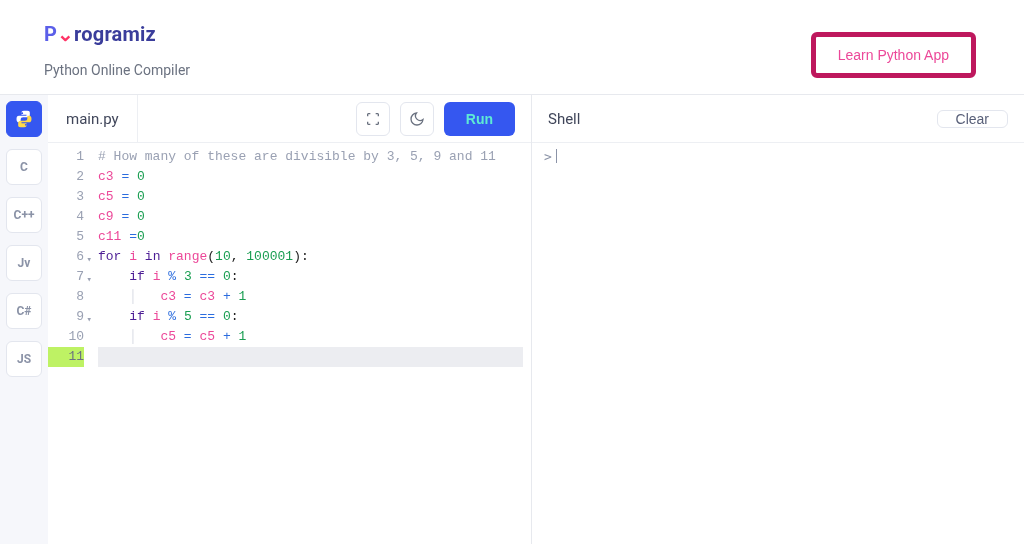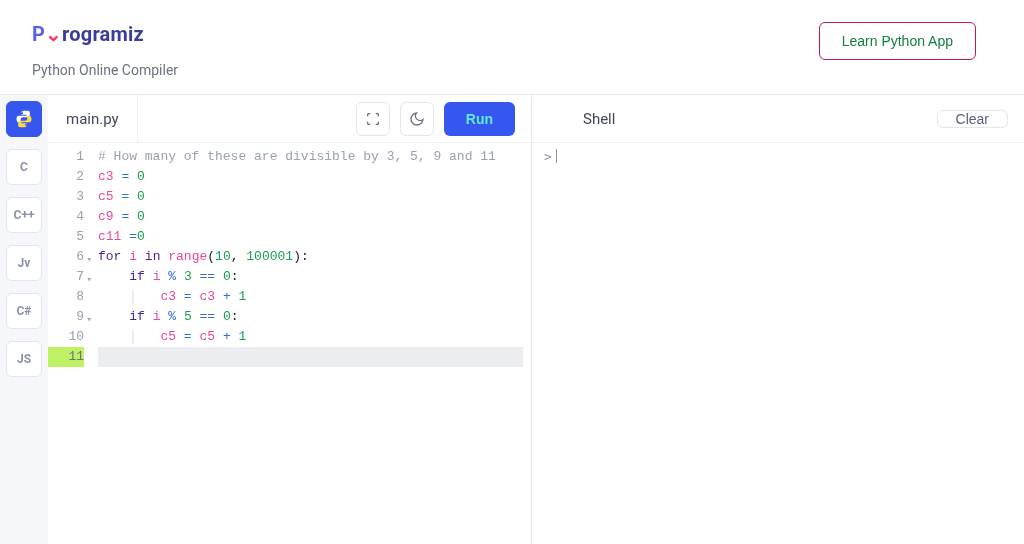--- a/index.html
+++ b/index.html
@@ -1,41 +1,41 @@
 <!DOCTYPE html>
 <html><head>
 <meta charset="utf-8">
 <style>
 * { margin:0; padding:0; box-sizing:border-box; }
 body { font-family:-apple-system,BlinkMacSystemFont,"Segoe UI",Roboto,sans-serif; background:#fff; color:#222; width:1024px; height:544px; overflow:hidden; }
 
 
-.header { display:flex; justify-content:space-between; align-items:flex-start; padding:22px 48px 16px 32px; }
+.header { display:flex; justify-content:space-between; align-items:flex-end; padding:22px 48px 16px 44px; }
 .brand { display:flex; flex-direction:column; }
 .logo { font-size:20px; font-weight:700; color:#3a3d9b; letter-spacing:.2px; }
 .logo .p { color:#5b5fe9; }
 .logo .dot { color:#f36; }
 .subtitle { font-size:14px; color:#6b7280; margin-top:16px; }
-.learn-btn { border:1px solid #be185d; color:#15803d; background:#fff; border-radius:6px; padding:10px 22px; font-size:14px; cursor:pointer; }
+.learn-btn { border:5px solid #be185d; color:#ec4899; background:#fff; border-radius:6px; padding:10px 22px; font-size:14px; cursor:pointer; }
 
 
 .work { display:flex; border-top:1px solid #e7e9ee; height:calc(100% - 88px); }
 
 
 .sidebar { width:48px; background:#f6f7fb; display:flex; flex-direction:column; align-items:center; padding-top:6px; gap:12px; }
 .lang { width:36px; height:36px; border-radius:6px; display:flex; align-items:center; justify-content:center; font-size:12px; font-weight:700; color:#8b93a7; border:1px solid #e3e6ee; cursor:pointer; background:#fff; }
 .lang.active { background:#3557f0; color:#fff; border-color:#3557f0; }
 
 
 .panes { flex:1; display:flex; }
 .pane { display:flex; flex-direction:column; }
 .pane.left { flex:0 0 484px; border-right:1px solid #e7e9ee; }
 .pane.right { flex:1; }
 .pane-head { height:48px; display:flex; align-items:center; justify-content:space-between; padding:0 16px; border-bottom:1px solid #edeff3; }
-.pane-title { font-size:15px; color:#40465a;margin-left:35px; }
+.pane-title { font-size:15px; color:#40465a; }
 .pane-title.tab { background:#fff; padding:0 18px; height:100%; display:flex; align-items:center; border-right:1px solid #edeff3; margin-left:-16px; }
 .head-actions { display:flex; align-items:center; gap:10px; }
 .icon-btn { width:34px; height:34px; border:1px solid #e3e6ee; border-radius:6px; display:flex; align-items:center; justify-content:center; color:#6b7280; cursor:pointer; background:#fff; }
 .run-btn { background:#3557f0; color:#5eead4; border:none; border-radius:6px; padding:9px 22px; font-size:14px; font-weight:600; cursor:pointer; }
 .clear-btn { border:1px solid #e3e6ee; color:#596079; background:#fff; border-radius:6px; padding:0 18px; font-size:14px; cursor:pointer; }
 
 
 .editor { flex:1; display:flex; font-family:"SFMono-Regular",Consolas,"Liberation Mono",Menlo,monospace; font-size:13px; overflow:hidden; }
 .gutter { width:42px; text-align:right; padding:4px 6px 4px 0; color:#9aa1b3; user-select:none; background:#fff; }
 .gutter .ln { height:20px; line-height:20px; position:relative; }

